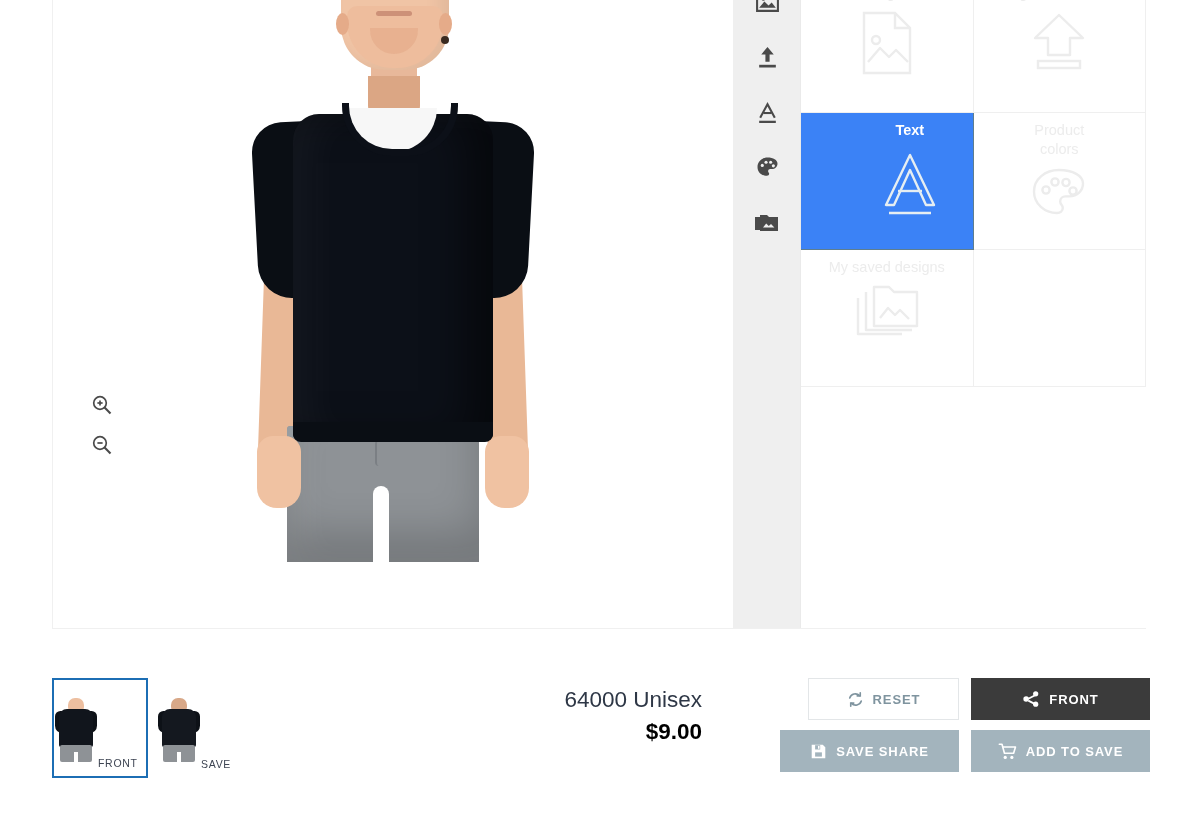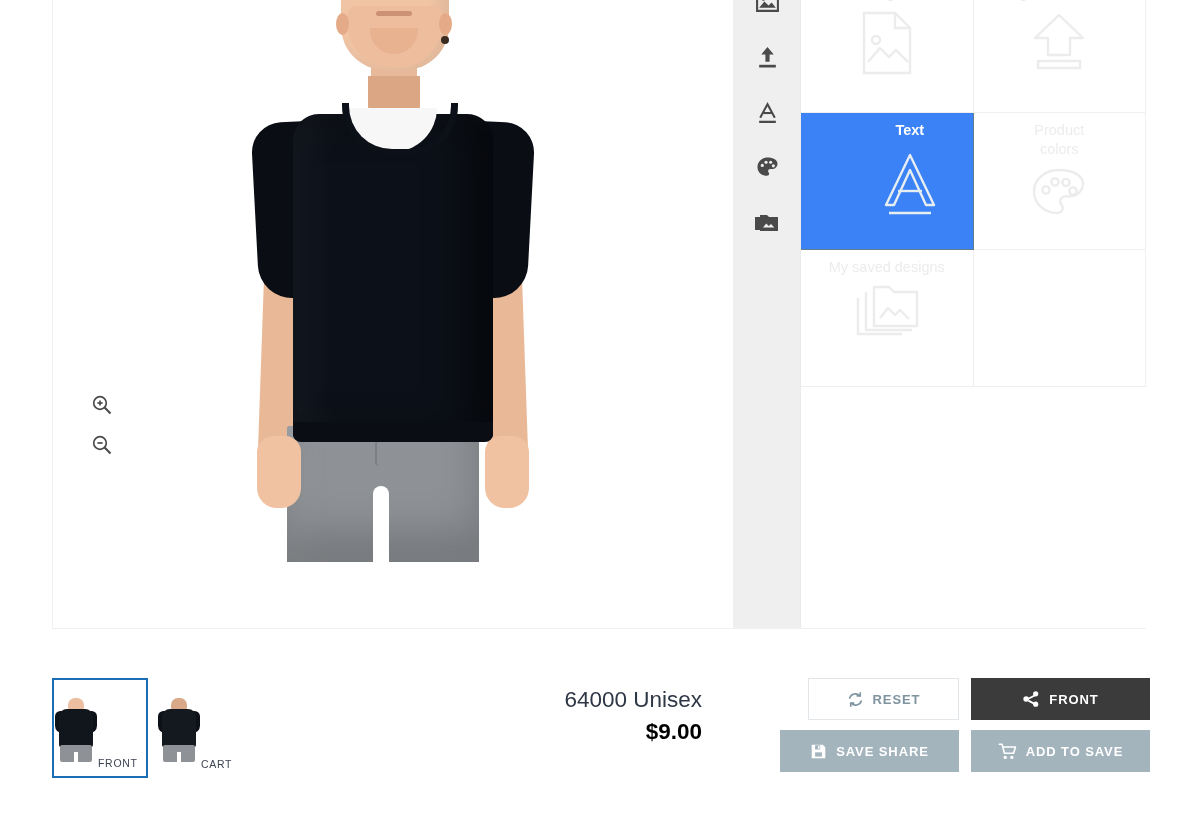--- a/index.html
+++ b/index.html
@@ -340,21 +340,21 @@
         <div class="t-name">FRONT</div>
       </div>
       <div class="thumb">
         <div class="mini back">
           <div class="mh"></div>
             <div class="ms l"></div>
             <div class="ms r"></div>
           <div class="mb"></div>
             <div class="mj"></div>
         </div>
-        <div class="t-name">CART</div>
+        <div class="t-name">SAVE</div>
       </div>
     </div>
 
     <div class="prodinfo">
       <div class="p-title">64000 Unisex</div>
       <div class="p-price">$9.00</div>
     </div>
 
     <div class="actions">
 

